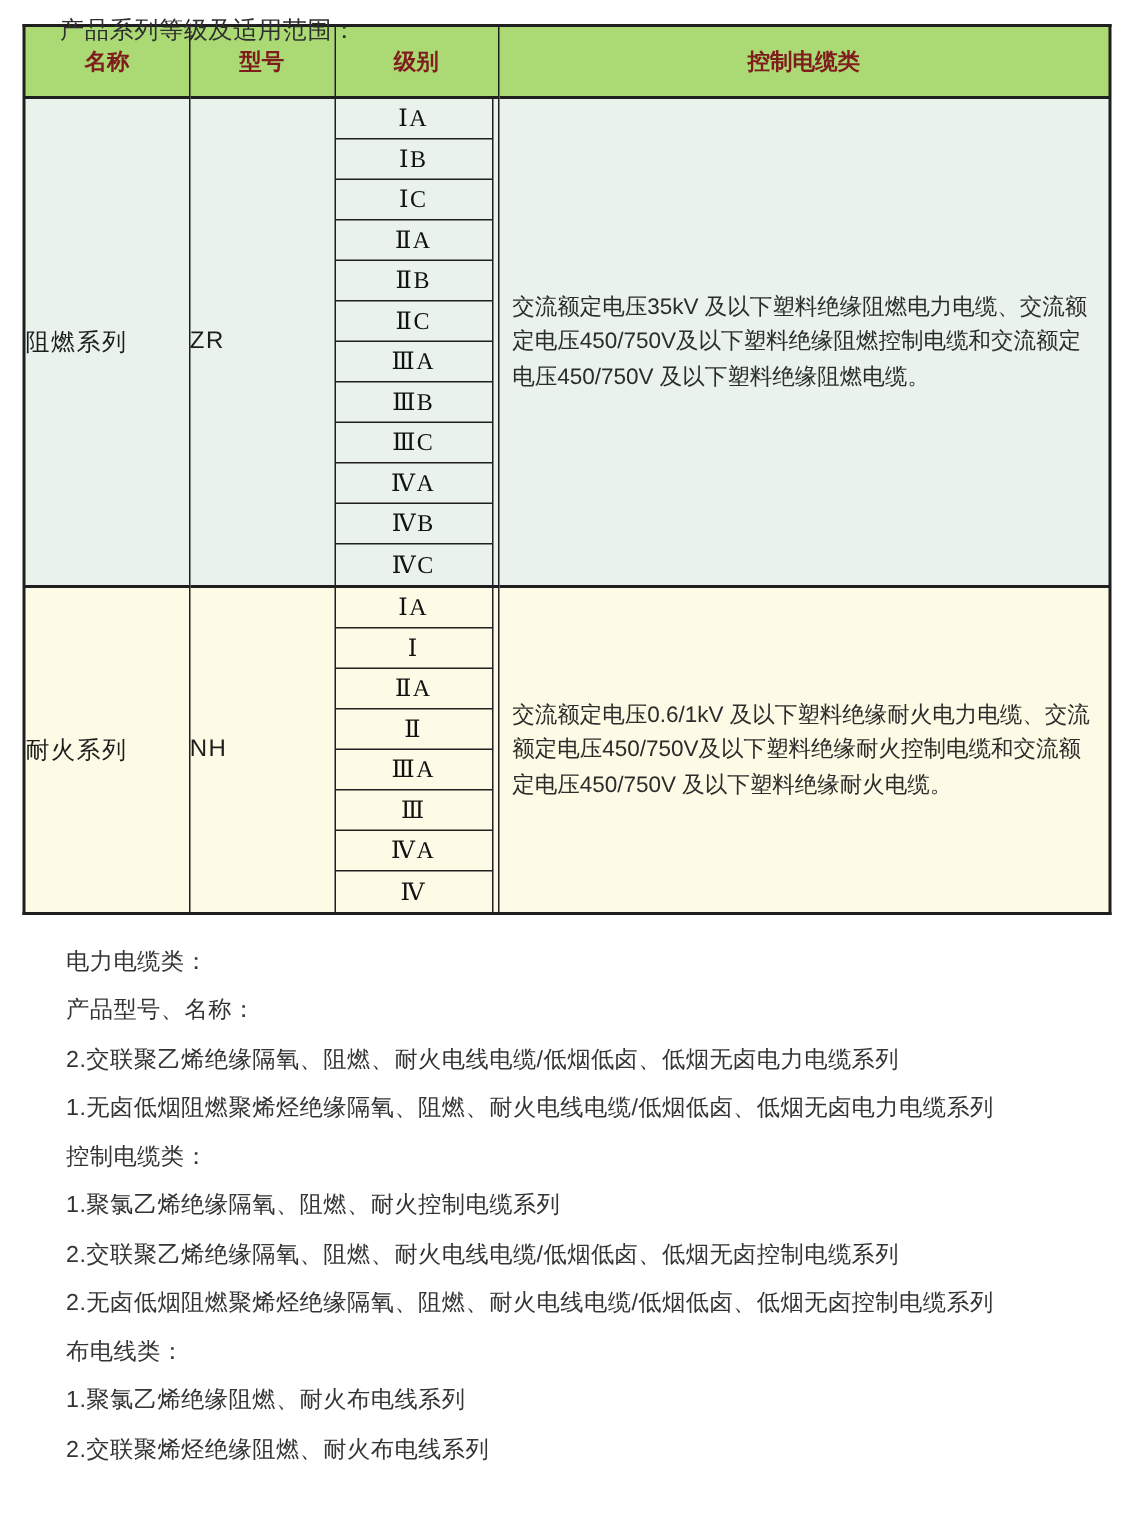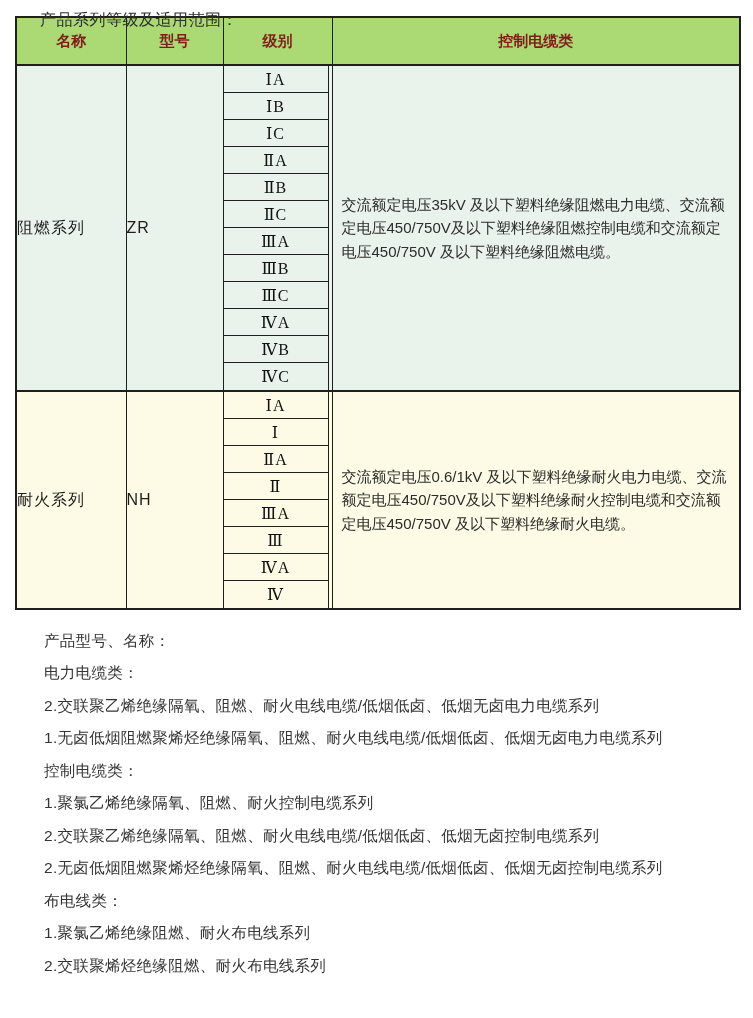--- a/index.html
+++ b/index.html
@@ -136,22 +136,22 @@
           <div class="grade-row">ⅣA</div>
           <div class="grade-row">Ⅳ</div>
         </div>
       </td>
       <td class="cell-scope">交流额定电压0.6/1kV 及以下塑料绝缘耐火电力电缆、交流额定电压450/750V及以下塑料绝缘耐火控制电缆和交流额定电压450/750V 及以下塑料绝缘耐火电缆。</td>
     </tr>
   </tbody>
 </table>
 
 <div class="notes">
+  <div class="note-line">电力电缆类：</div>
   <div class="note-line">产品型号、名称：</div>
-  <div class="note-line">电力电缆类：</div>
   <div class="note-line">2.交联聚乙烯绝缘隔氧、阻燃、耐火电线电缆/低烟低卤、低烟无卤电力电缆系列</div>
   <div class="note-line">1.无卤低烟阻燃聚烯烃绝缘隔氧、阻燃、耐火电线电缆/低烟低卤、低烟无卤电力电缆系列</div>
   <div class="note-line">控制电缆类：</div>
   <div class="note-line">1.聚氯乙烯绝缘隔氧、阻燃、耐火控制电缆系列</div>
   <div class="note-line">2.交联聚乙烯绝缘隔氧、阻燃、耐火电线电缆/低烟低卤、低烟无卤控制电缆系列</div>
   <div class="note-line">2.无卤低烟阻燃聚烯烃绝缘隔氧、阻燃、耐火电线电缆/低烟低卤、低烟无卤控制电缆系列</div>
   <div class="note-line">布电线类：</div>
   <div class="note-line">1.聚氯乙烯绝缘阻燃、耐火布电线系列</div>
   <div class="note-line">2.交联聚烯烃绝缘阻燃、耐火布电线系列</div>
 </div>

